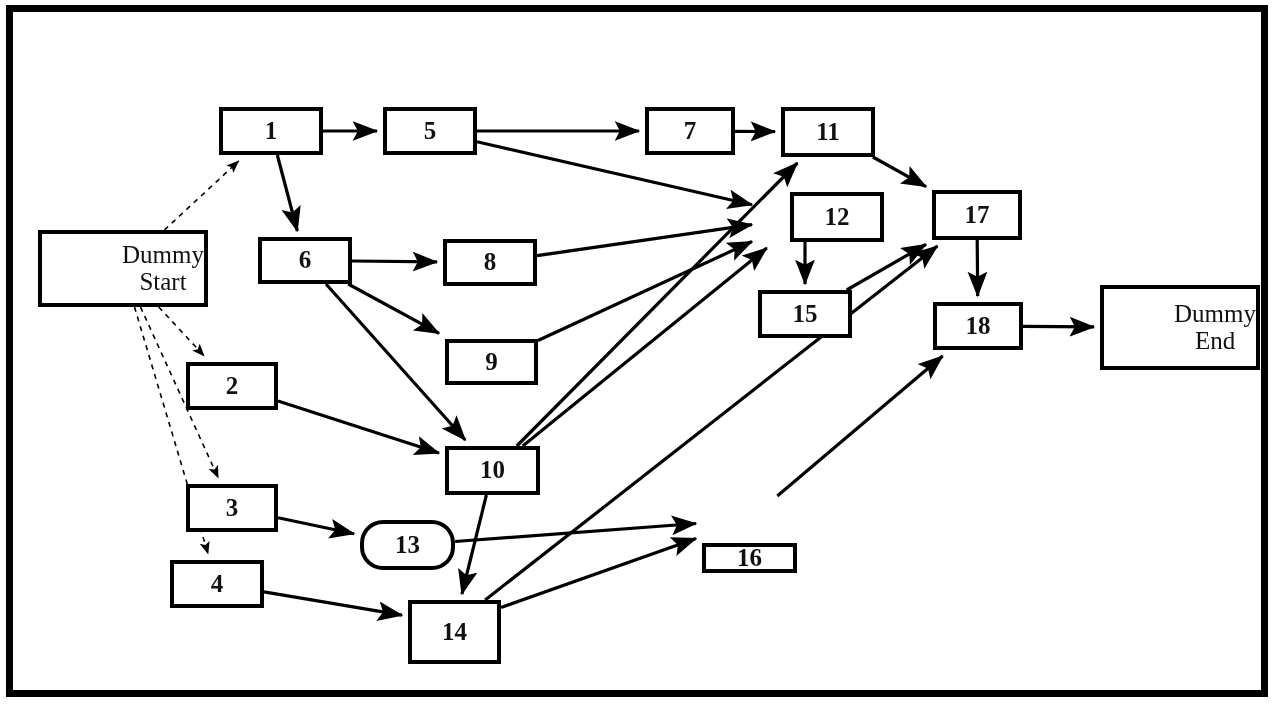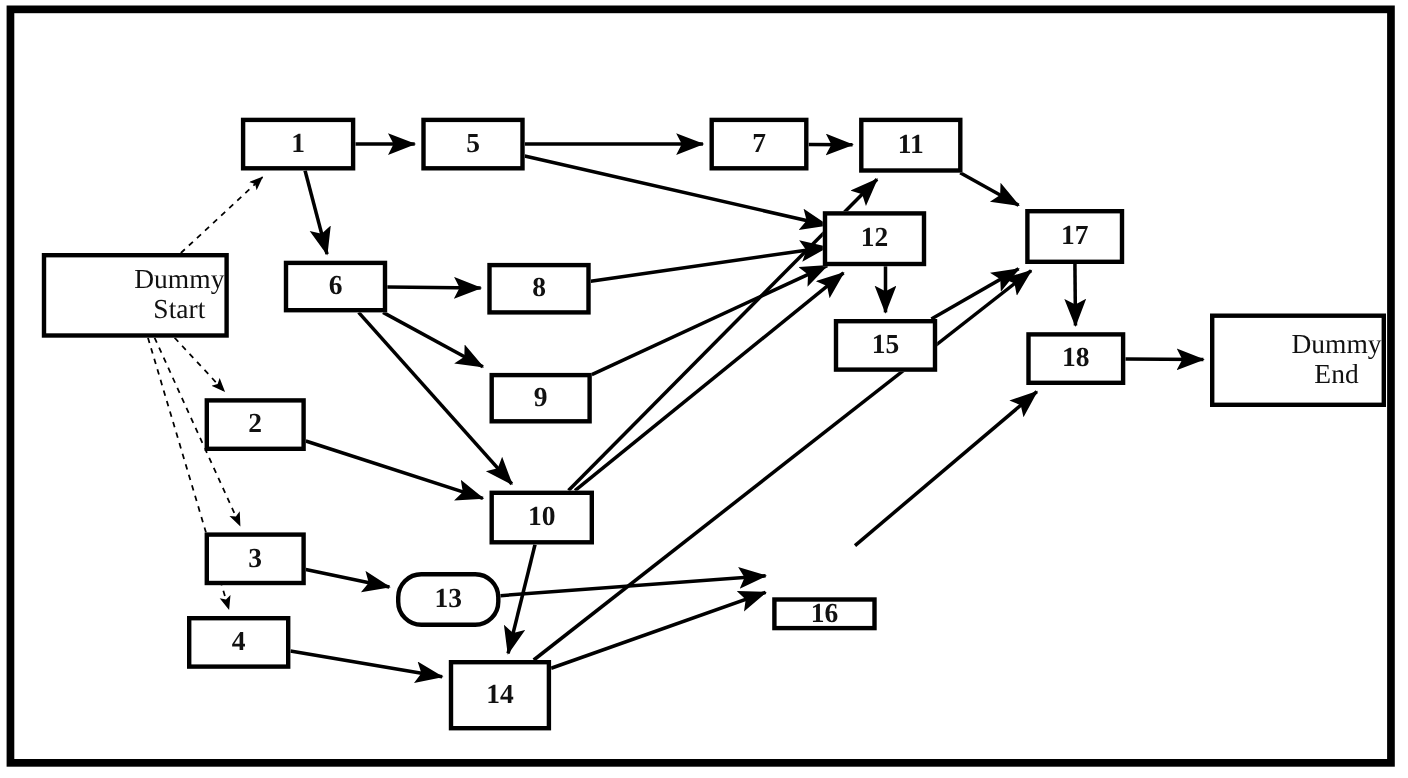--- a/index.html
+++ b/index.html
@@ -79,21 +79,21 @@
       </div>
       <div class="node num" style="left: 781px; top: 107px; width: 94px; height: 50px; align-items: center;">
         <span>11</span>
       </div>
       <div class="node num" style="left: 258px; top: 237px; width: 94px; height: 47px;">
         <span>6</span>
       </div>
       <div class="node num" style="left: 443px; top: 239px; width: 94px; height: 47px;">
         <span>8</span>
       </div>
-      <div class="node num" style="left: 748px; top: 192px; width: 94px; height: 50px;">
+      <div class="node num" style="left: 790px; top: 192px; width: 94px; height: 50px;">
         <span>12</span>
       </div>
       <div class="node num" style="left: 932px; top: 190px; width: 90px; height: 50px;">
         <span>17</span>
       </div>
       <div class="node num" style="left: 758px; top: 290px; width: 94px; height: 48px;">
         <span>15</span>
       </div>
       <div class="node num" style="left: 933px; top: 302px; width: 90px; height: 48px; justify-content: center;">
         <span>18</span>

